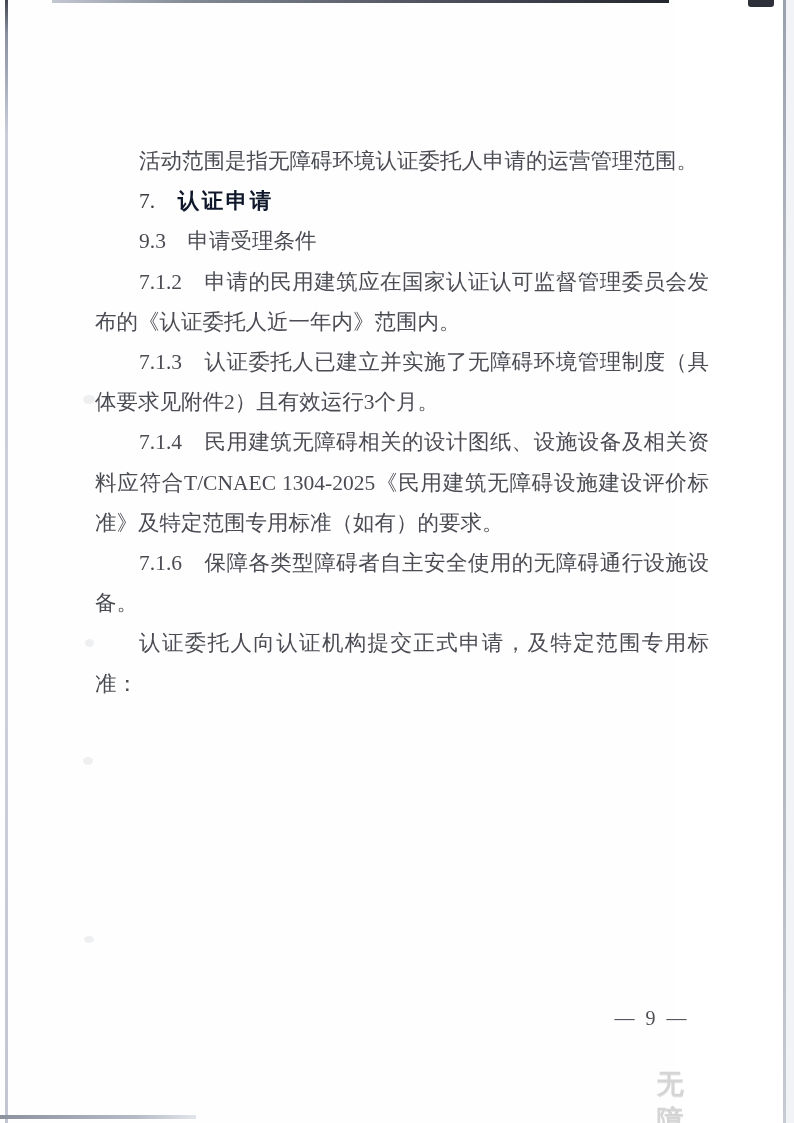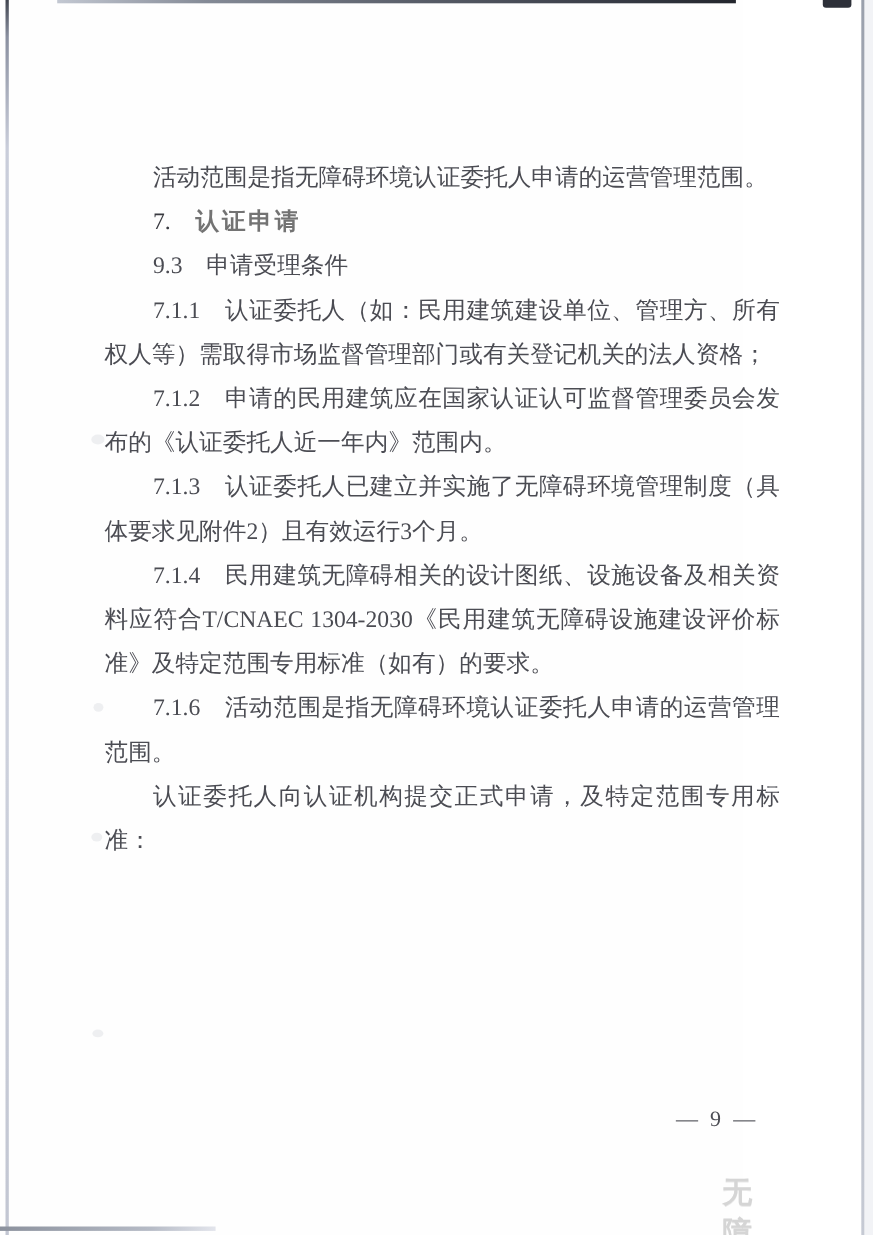--- a/index.html
+++ b/index.html
@@ -69,21 +69,21 @@
   }
   .para { margin: 0; text-align-last: left; }
   .indent { text-indent: 2.05em; }
   .indent-paren { text-indent: 1.15em; }
   .heading-line { color: #393a40; }
   .h-num { margin-right: 1.05em; }
   .h-title {
     font-family: "Liberation Sans", "DejaVu Sans", sans-serif;
     font-weight: 700;
     letter-spacing: 2.5px;
-    color: #737373;
+    color: #0f172a;
   }
   
   .smudge {
     position: absolute;
     background: #9aa0ae;
     opacity: 0.16;
     border-radius: 50%;
   }
   .smudge.s1 { left: 83px; top: 395px; width: 12px; height: 9px; }
   .smudge.s2 { left: 85px; top: 639px; width: 9px;  height: 8px; }
@@ -164,25 +164,24 @@
   <div class="smudge s2"></div>
   <div class="smudge s3"></div>
   <div class="smudge s4"></div>
 
   <div class="content">
     <p class="para indent">活动范围是指无障碍环境认证委托人申请的运营管理范围。</p>
 
     <p class="para indent heading-line"><span class="h-num">7.</span><span class="h-title">认证申请</span></p>
 
     <p class="para indent">9.3　申请受理条件</p>
-    <p class="para indent">7.1.1　认证委托人（如：民用建筑建设单位、管理方、所有权人等）需取得市场监督管理部门或有关登记机关的法人资格；</p>
     <p class="para indent">7.1.2　申请的民用建筑应在国家认证认可监督管理委员会发布的《认证委托人近一年内》范围内。</p>
     <p class="para indent">7.1.3　认证委托人已建立并实施了无障碍环境管理制度（具体要求见附件2）且有效运行3个月。</p>
-    <p class="para indent">7.1.4　民用建筑无障碍相关的设计图纸、设施设备及相关资料应符合T/CNAEC 1304-2030《民用建筑无障碍设施建设评价标准》及特定范围专用标准（如有）的要求。</p>
-    <p class="para indent">7.1.6　活动范围是指无障碍环境认证委托人申请的运营管理范围。</p>
+    <p class="para indent">7.1.4　民用建筑无障碍相关的设计图纸、设施设备及相关资料应符合T/CNAEC 1304-2025《民用建筑无障碍设施建设评价标准》及特定范围专用标准（如有）的要求。</p>
+    <p class="para indent">7.1.6　保障各类型障碍者自主安全使用的无障碍通行设施设备。</p>
     <p class="para indent">认证委托人向认证机构提交正式申请，及特定范围专用标准：</p>
   </div>
 
   <div class="page-number">— 9 —</div>
 
   <div class="watermark">
     <span class="wm-logo">
       <span class="bubble-small"></span>
       <span class="bubble-big"></span>
       <span class="eye l"></span>

